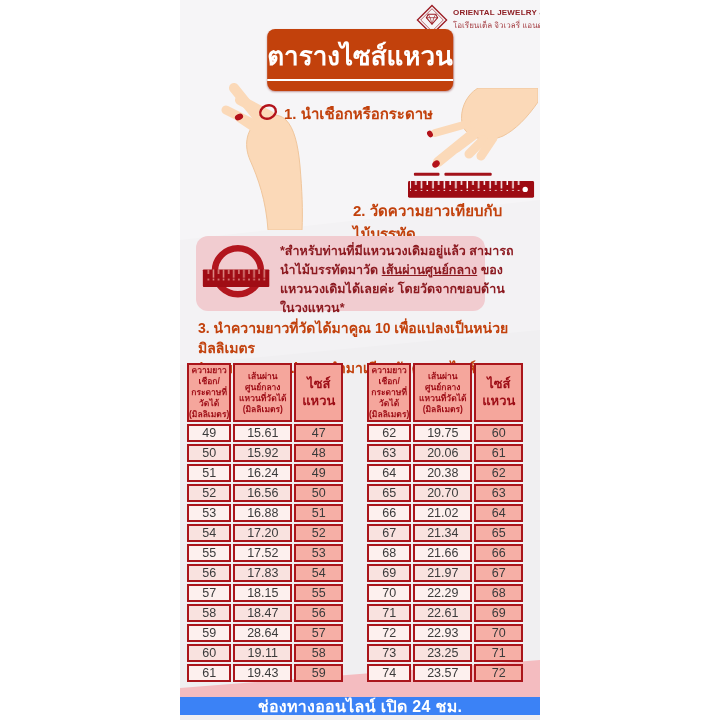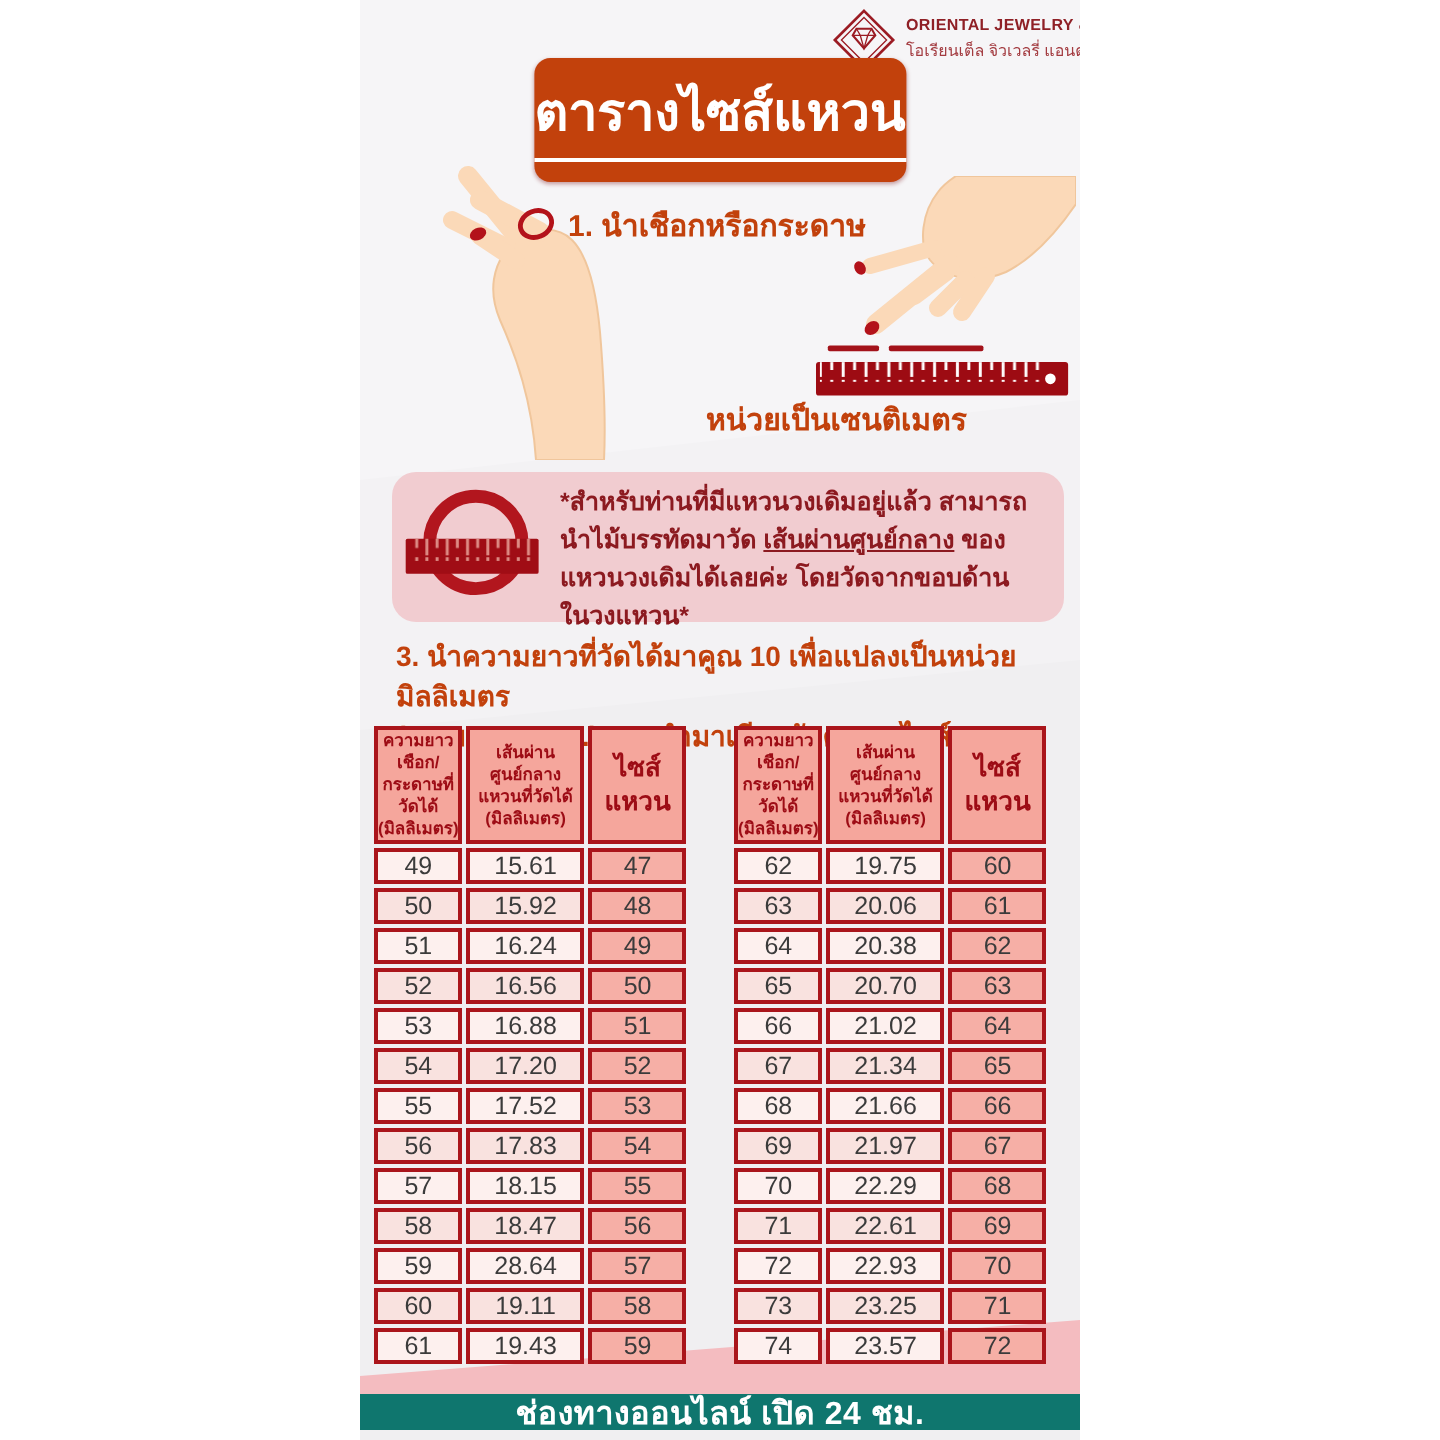--- a/index.html
+++ b/index.html
@@ -23,21 +23,21 @@
   .left-hand  { position:absolute; left:32px;  top:82px;  width:115px; height:148px; }
   .right-hand { position:absolute; left:243px; top:88px;  width:115px; height:85px; }
   .ruler      { position:absolute; left:228px; top:170px; width:130px; height:30px; }
 
   .step { position:absolute; color:#c2410c; font-weight:600; }
   .step1 { left:104px; top:102px; font-size:15px; line-height:24px; }
   .step2 { left:173px; top:199px; font-size:15px; line-height:23px; }
   .step3 { left:18px;  top:318px; font-size:14px; line-height:20px; }
 
   
-  .note-box { position:absolute; left:16px; top:236px; width:336px; height:75px;
+  .note-box { position:absolute; left:16px; top:236px; width:289px; height:75px;
     background:#f1ccd0; border-radius:12px; }
   .note-icon { position:absolute; left:5px; top:2px; width:72px; height:72px; }
   .note-text { position:absolute; left:84px; top:6px; width:238px; font-size:12.5px;
     line-height:1.53; color:#8c1a20; font-weight:600; }
   .note-text .hl { font-weight:bold; text-decoration:underline; }
 
   
   .size-table { position:absolute; top:361px; border-collapse:separate; border-spacing:2px; }
   .size-table.left  { left:5px; }
   .size-table.right { left:185px; }
@@ -46,21 +46,21 @@
     line-height:1.3; white-space:pre-line; height:30px; }
   .size-table th.c1 { width:44px; }
   .size-table th.c2 { width:59px; }
   .size-table th.c3 { width:49px; font-size:13px; line-height:1.25; }
   .size-table td { height:14px; font-size:12.5px; color:#3b3b3b; background:#fdf0ee; }
   .size-table tbody tr:nth-child(even) td.c1,
   .size-table tbody tr:nth-child(even) td.c2 { background:#f9e2df; }
   .size-table td.c3 { background:#f6afa6;margin-left:44px; }
 
   
-  .footer { position:absolute; left:0; top:697px; width:360px; height:18px; background:#0f766e;
+  .footer { position:absolute; left:0; top:697px; width:360px; height:18px; background:#3b82f6;
     display:flex; align-items:center; justify-content:center; }
   .footer span { color:#ffffff; font-weight:bold; font-size:16px; letter-spacing:0.3px; }
 </style>
 </head>
 <body>
 
 <div class="page">
   <div class="content">
 
     <svg class="bg-decor" viewBox="0 0 360 720" preserveAspectRatio="none">
@@ -120,20 +120,21 @@
         </pattern>
       </defs>
       <rect x="6" y="2.5" width="26" height="3" fill="#a3121a" rx="1"></rect>
       <rect x="37" y="2.5" width="48" height="3" fill="#a3121a" rx="1"></rect>
       <rect x="0" y="11" width="128" height="17" fill="#9d0b13" rx="1.5"></rect>
       <rect x="2" y="11" width="112" height="10" fill="url(#ruler-ticks)"></rect>
       <circle cx="119" cy="19.5" r="2.7" fill="#ffffff"></circle>
     </svg>
 
     <div class="step step2">
+      <div>2. วัดความยาวเทียบกับไม้บรรทัด</div>
       <div>หน่วยเป็นเซนติเมตร</div>
     </div>
 
     <div class="note-box">
       <svg class="note-icon" viewBox="0 0 78 78">
         <defs>
           <pattern id="icon-ticks" width="11" height="11" patternUnits="userSpaceOnUse">
             <line x1="2.5" y1="0" x2="2.5" y2="10" stroke="#dd8b84" stroke-width="1.6"></line>
             <line x1="8" y1="0" x2="8" y2="6" stroke="#dd8b84" stroke-width="1.6"></line>
           </pattern>

